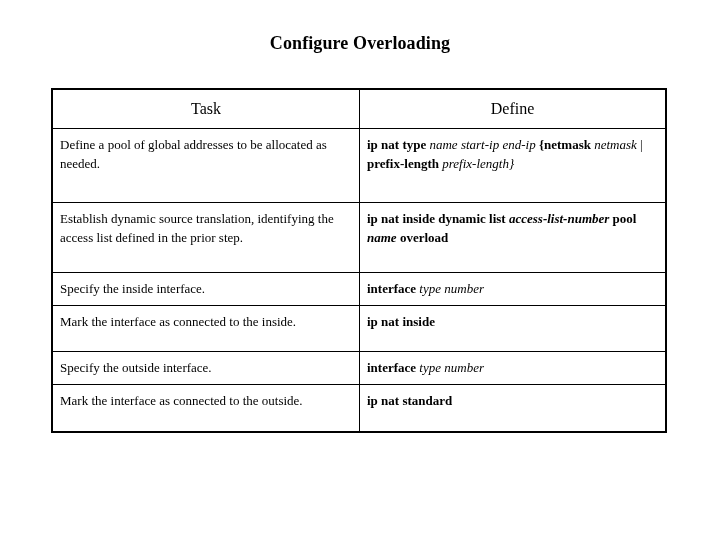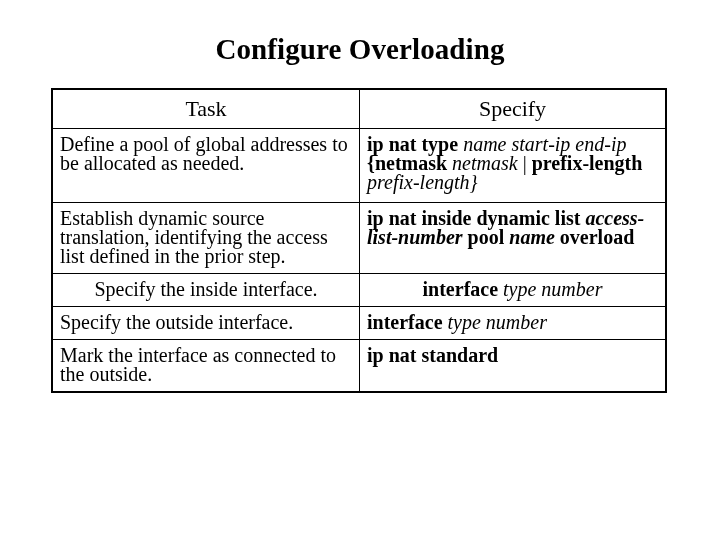--- a/index.html
+++ b/index.html
@@ -25,21 +25,21 @@
     height: 540px;
     background: #ffffff;
   }
 
   #page-title {
     position: absolute;
     left: 0;
     top: 34px;
     width: 720px;
     text-align: center;
-    font-size: 29px;
+    font-size: 18px;
     font-weight: bold;
     font-family: "Liberation Serif", "DejaVu Serif", serif;
     letter-spacing: 0.1px;
     line-height: 1.1;
   }
 
   #task-table {
     position: absolute;
     left: 52px;
     top: 89px;
@@ -61,84 +61,88 @@
   }
 
   
   #task-table {
     outline: 1px solid #000000;
     box-shadow: 0 0 0 1px #000000;
   }
 
   .hdr-cell {
     text-align: center;
-    font-size: 22px;
+    font-size: 16px;
     font-weight: normal;
     height: 38px;
     line-height: 38px;
     padding: 0 6px !important;
   }
 
   .cell {
-    font-size: 20px;
+    font-size: 13px;
     line-height: 19px;
     padding: 6px 7px 7px 7px !important;
   }
 
   .cell.task-cell {
     font-weight: normal;
   }
 
   .cell.cmd-cell {
     font-weight: normal;
   }
 
   .b  { font-weight: bold; }
   .i  { font-style: italic; }
   .bi { font-weight: bold; font-style: italic; }
 
   .r1 { height: 74px; }
   .r2 { height: 54px; }
   .r3 { height: 70px; margin-top: 14px; }
-  .r4 { height: 31px; text-align: center; }
+  .r4 { height: 31px; }
   .r5 { height: 46px; }
   .r6 { height: 31px; font-family: Liberation Serif, serif; }
   .r7 { height: 47px; padding-left: 40px; }
 </style>
 </head>
 <body>
 
 <div id="slide">
 
   <div id="page-title">Configure Overloading</div>
 
   <table id="task-table">
     <colgroup>
       <col class="col-task">
       <col class="col-cmd">
     </colgroup>
     <thead>
       <tr>
         <th class="hdr-cell">Task</th>
-        <th class="hdr-cell">Specify</th>
+        <th class="hdr-cell">Define</th>
       </tr>
     </thead>
     <tbody>
       <tr class="r1">
         <td class="cell task-cell">Define a pool of global addresses to be allocated as needed.</td>
         <td class="cell cmd-cell"><span class="b">ip nat type </span><span class="i">name start-ip end-ip </span><span class="b">{netmask </span><span class="i">netmask </span><span>| </span><span class="b">prefix-length </span><span class="i">prefix-length}</span></td>
       </tr>
       <tr class="r3">
         <td class="cell task-cell">Establish dynamic source translation, identifying the access list defined in the prior step.</td>
         <td class="cell cmd-cell"><span class="b">ip nat inside dynamic list </span><span class="bi">access-list-number</span><span class="b"> pool </span><span class="bi">name</span><span class="b"> overload</span></td>
       </tr>
       <tr class="r4">
         <td class="cell task-cell">Specify the inside interface.</td>
         <td class="cell cmd-cell"><span class="b">interface </span><span class="i">type number</span></td>
       </tr>
+      <tr class="r5">
+        <td class="cell task-cell">Mark the interface as connected to the inside.</td>
+        <td class="cell cmd-cell"><span class="b">ip nat inside</span></td>
+      </tr>
       <tr class="r6">
         <td class="cell task-cell">Specify the outside interface.</td>
         <td class="cell cmd-cell"><span class="b">interface </span><span class="i">type number</span></td>
       </tr>
       <tr class="r7">
         <td class="cell task-cell">Mark the interface as connected to the outside.</td>
         <td class="cell cmd-cell"><span class="b">ip nat standard</span></td>
       </tr>
     </tbody>
   </table>

